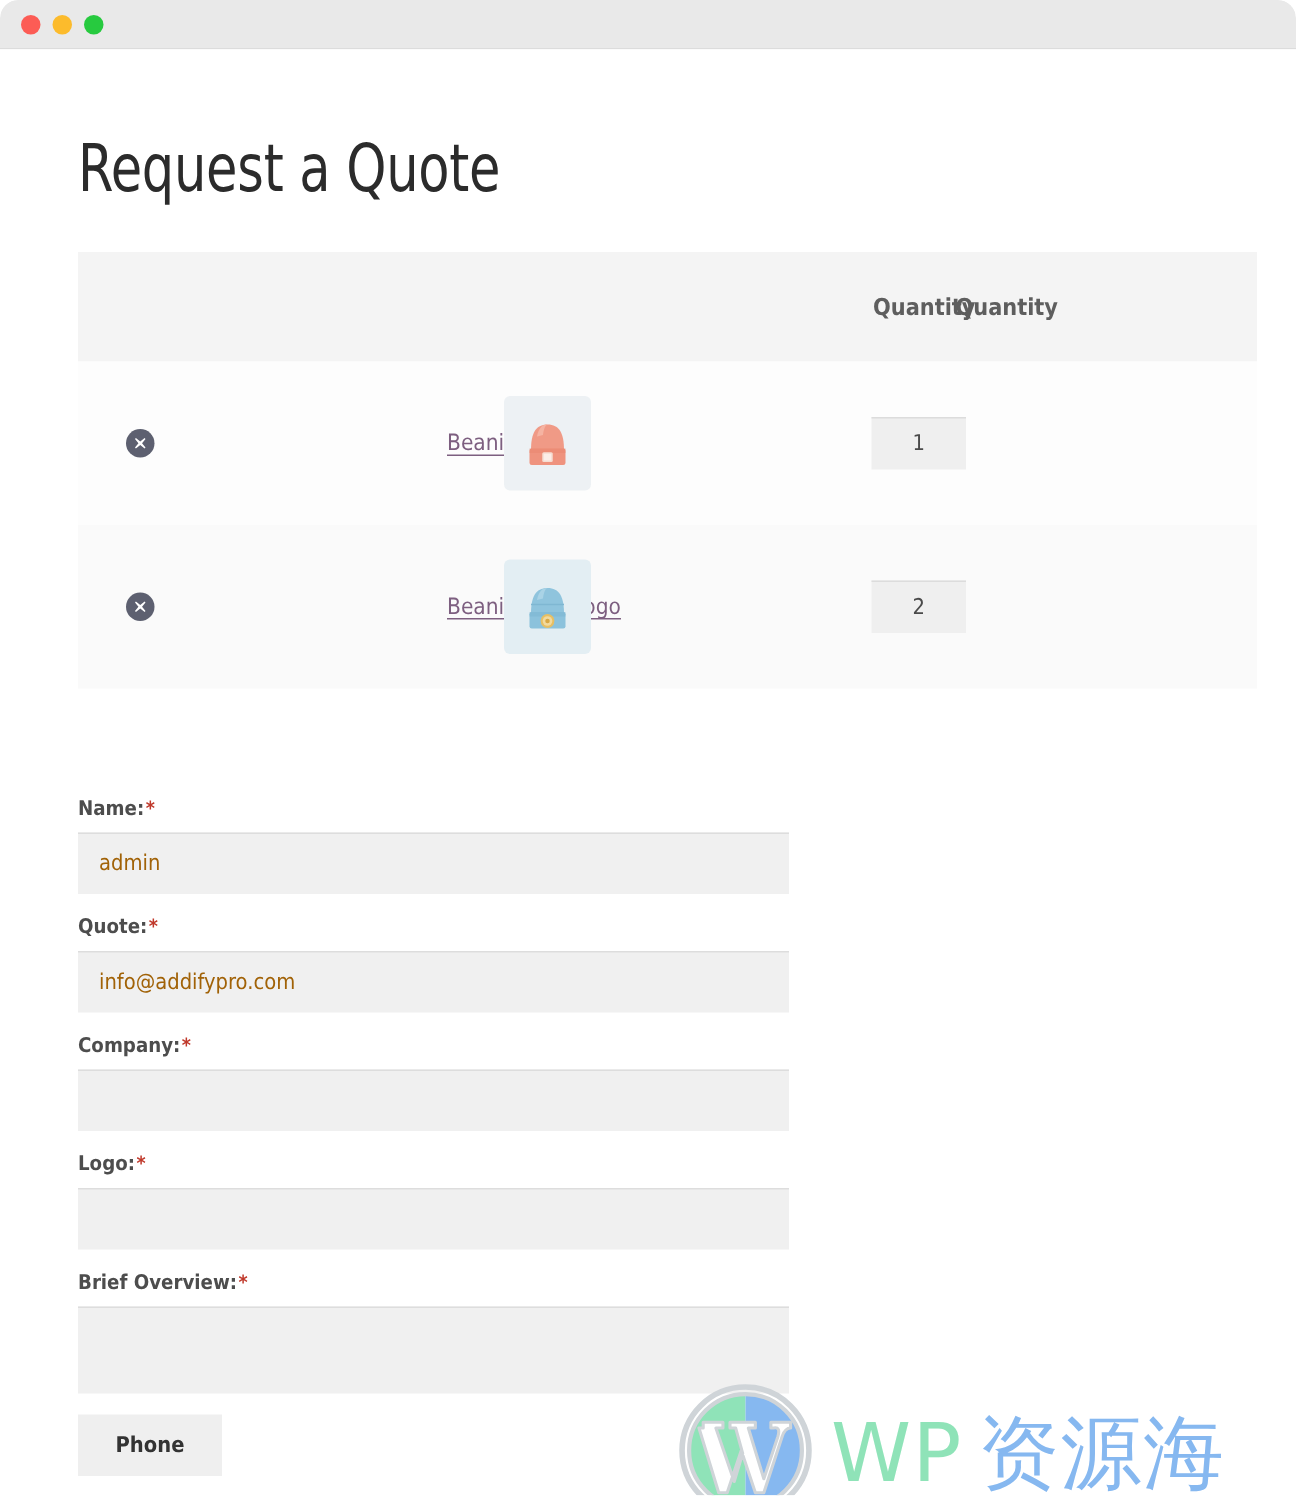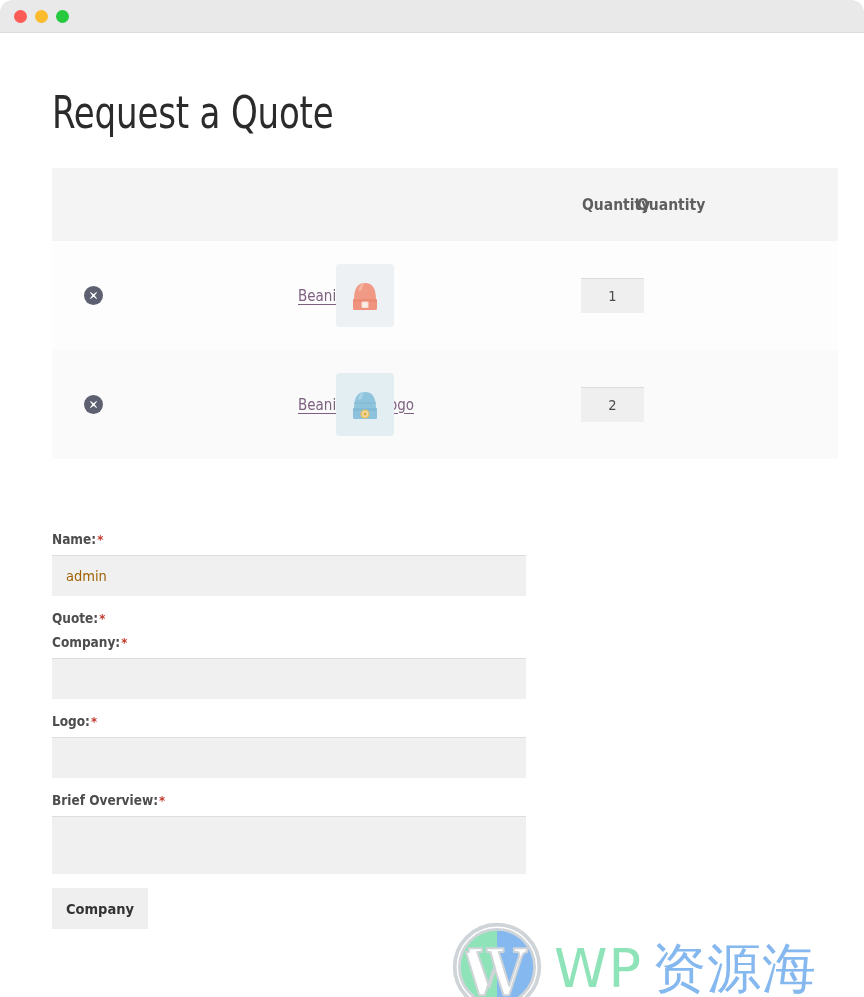--- a/index.html
+++ b/index.html
@@ -327,20 +327,21 @@
         <label class="field-label">
           <span>Name:</span><span class="req">*</span>
         </label>
         <input class="text-input" type="text" value="admin" style="">
       </div>
 
       <div class="field">
         <label class="field-label">
           <span>Quote:</span><span class="req">*</span>
         </label>
+        <input class="text-input" type="text" value="info@addifypro.com" style="">
       </div>
 
       <div class="field">
         <label class="field-label">
           <span>Company:</span><span class="req">*</span>
         </label>
         <input class="text-input" type="text" value="" style="">
       </div>
 
       <div class="field">
@@ -350,21 +351,21 @@
         <input class="text-input" type="text" value="" style="">
       </div>
 
       <div class="field">
         <label class="field-label">
           <span>Brief Overview:</span><span class="req">*</span>
         </label>
         <textarea class="textarea-input" style=""></textarea>
       </div>
 
-      <button type="button" class="submit-btn">Company</button>
+      <button type="button" class="submit-btn">Phone</button>
     </form>
 
     <div class="watermark">
       <span>
         <svg width="94" height="94" viewBox="0 0 100 100">
           <circle cx="50" cy="50" r="45" fill="none" stroke="#cfd4d8" stroke-width="4"></circle>
           <circle cx="50" cy="50" r="40" fill="#ffffff"></circle>
           <path d="M50 10 a40 40 0 0 0 0 80 Z" fill="#8fe3b8"></path>
           <path d="M50 10 a40 40 0 0 1 0 80 Z" fill="#86b8f0"></path>
           <circle cx="50" cy="50" r="40" fill="none" stroke="#cfd4d8" stroke-width="3"></circle>

